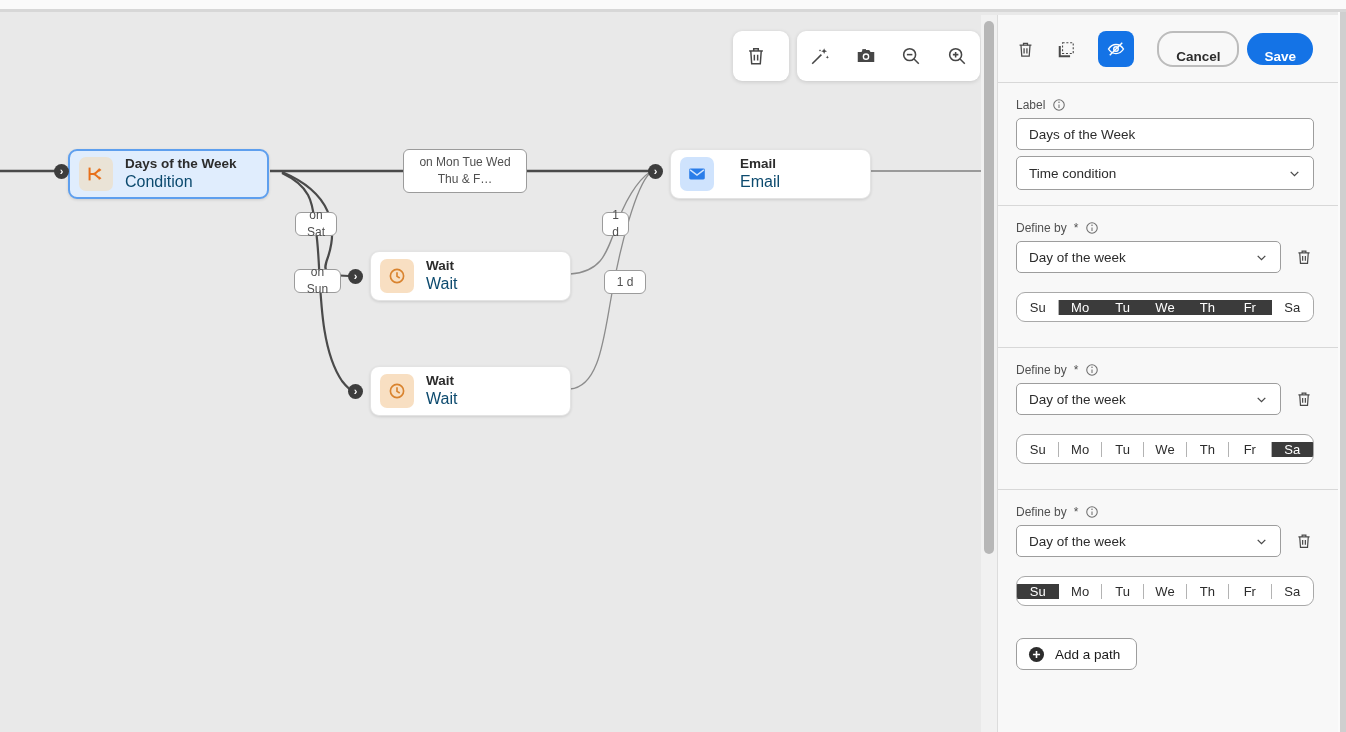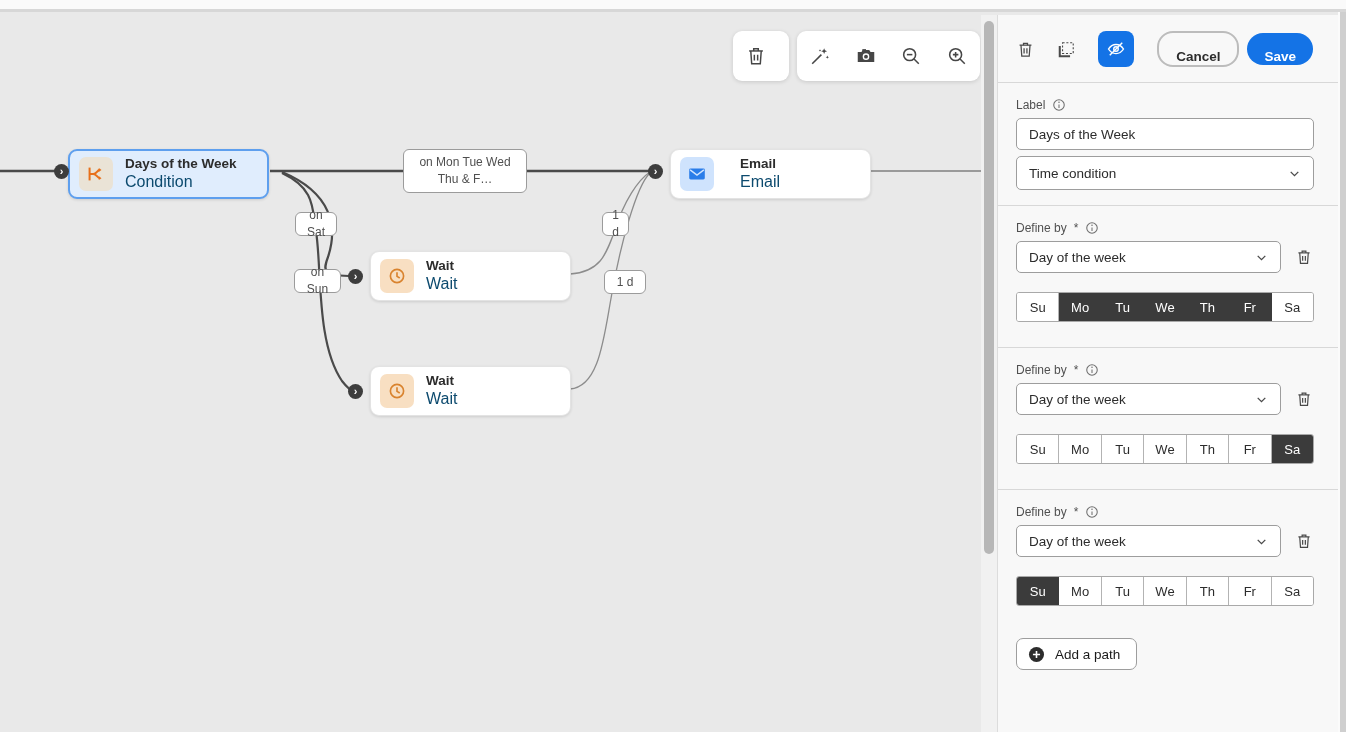--- a/index.html
+++ b/index.html
@@ -54,22 +54,22 @@
 
   .field-label { display:flex; align-items:center; gap:7px; font-size:12px; color:#505050; margin-top:15px; }
   .text-input { width:298px; height:32px; margin-top:6px; border:1px solid #9d9d9d; border-radius:5px; background:#fff;
                 padding:0 12px; font-size:13.5px; color:#2c2c2c; font-family:inherit; }
   .select { width:298px; height:34px; margin-top:6px; border:1px solid #9d9d9d; border-radius:5px; background:#fff;
             display:flex; align-items:center; justify-content:space-between; padding:0 12px; font-size:13.5px; color:#2c2c2c; cursor:pointer; }
   .select.narrow { width:268px; height:32px; }
   .select-row { display:flex; align-items:center; }
   .select-row .icon-btn { margin-left:14px; margin-top:6px; }
 
-  .day-group { display:flex; width:298px; height:30px; margin-top:19px; border:1px solid #a9a9a9; border-radius:3px;
-               overflow:hidden; background:#fff; }
+  .day-group { display:flex; width:298px; height:30px; margin-top:19px; border:1px solid #a9a9a9; border-radius:9px;
+               overflow:hidden; background:#fff;align-items:center; }
   .day-cell { flex:1; display:flex; align-items:center; justify-content:center; font-size:13px; color:#2c2c2c;
               border-right:1px solid #b3b3b3; cursor:pointer; background:#fff; }
   .day-cell:last-child { border-right:none; }
   .day-cell.selected { background:#3b3b3b; color:#fff; border-right-color:#3b3b3b; }
 
   .add-path { margin-top:32px; height:32px; display:inline-flex; align-items:center; gap:9px; background:#fff;
               border:1px solid #9d9d9d; border-radius:7px; padding:0 16px 0 10px; font-size:13.5px; color:#1a1a1a; cursor:pointer; font-family:inherit; }
 
   .win-scroll { position:absolute; right:0; top:0; width:8px; height:732px; background:#fbfbfb; }
   .win-scroll-thumb { position:absolute; right:0; top:0; width:6px; height:732px; background:#cfcfcf; }

